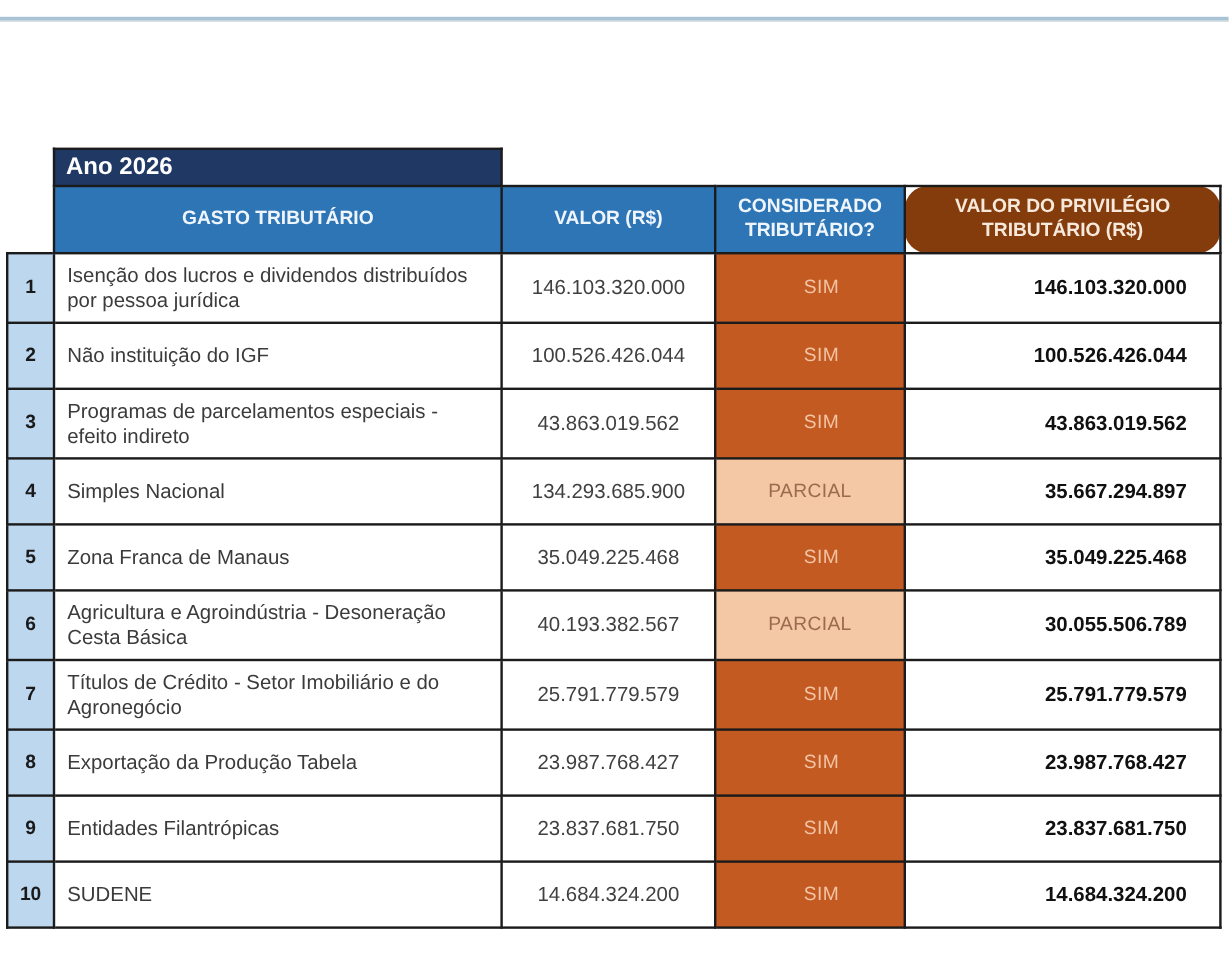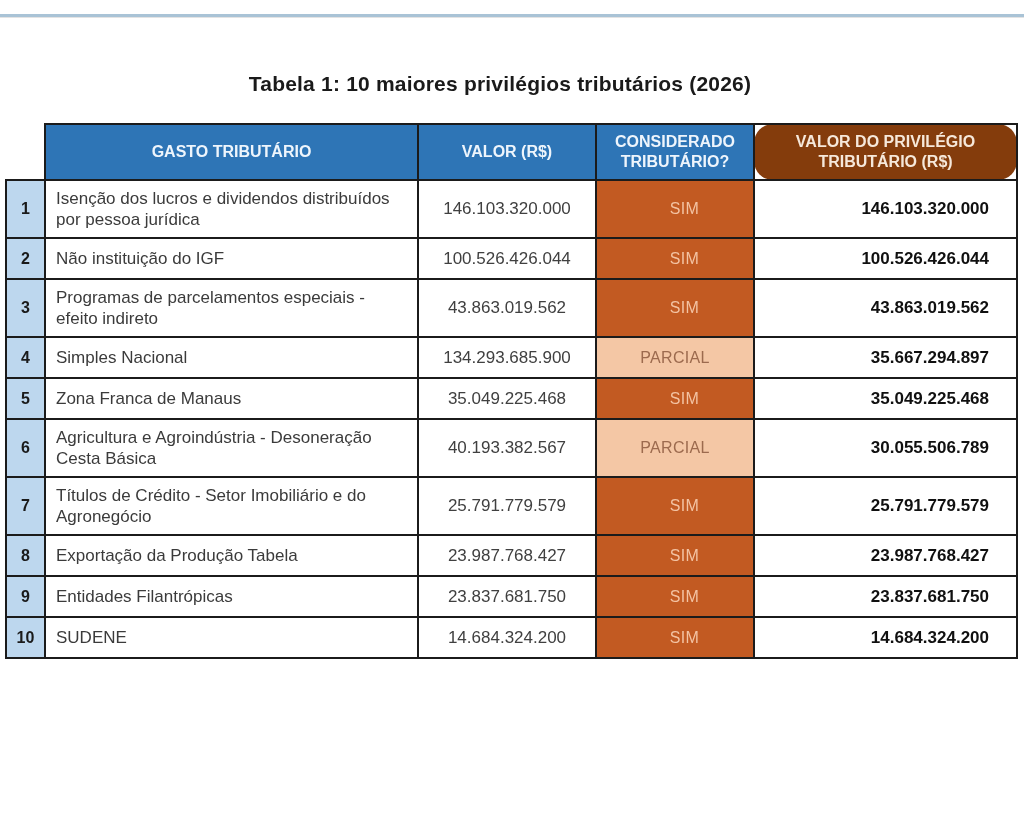--- a/index.html
+++ b/index.html
@@ -84,21 +84,21 @@
     font-weight: bold;
     color: #1a1a1a;
     text-align: center;
   }
   td.gasto {
     font-size: 17px;
     color: #3b3b3b;
     text-align: left;
     padding: 7px 8px 7px 10px;
     line-height: 21px;
-    height: 41px;
+    height: 55px;
   }
   td.valor {
     font-size: 17px;
     color: #404040;
     text-align: center;
     padding: 4px 6px;
   }
   td.flag {
     font-size: 16px;
     text-align: center;
@@ -132,33 +132,37 @@
   .source-note sup {
     font-size: 11px;
   }
 </style>
 </head>
 <body>
 
 <div class="page">
   <div class="top-rule"></div>
 
-  <div class="title">Tabela 1: 10 maiores privilégios tributários (2026)</div>
 
   <table class="tax">
     <colgroup>
       <col style="width:39px">
       <col style="width:373px">
       <col style="width:178px">
       <col style="width:158px">
       <col style="width:263px">
     </colgroup>
     <thead>
       <tr>
         <td class="ghost"></td>
+        <td class="ano">Ano 2026</td>
+        <td class="ghost" colspan="3"></td>
+      </tr>
+      <tr>
+        <td class="ghost"></td>
         <th class="blue">GASTO TRIBUTÁRIO</th>
         <th class="blue">VALOR (R$)</th>
         <th class="blue">CONSIDERADO TRIBUTÁRIO?</th>
         <th class="brown">VALOR DO PRIVILÉGIO TRIBUTÁRIO (R$)</th>
       </tr>
     </thead>
     <tbody id="table-body">
         <tr>
     <td class="num">1</td>
     <td class="gasto">Isenção dos lucros e dividendos distribuídos por pessoa jurídica</td>

